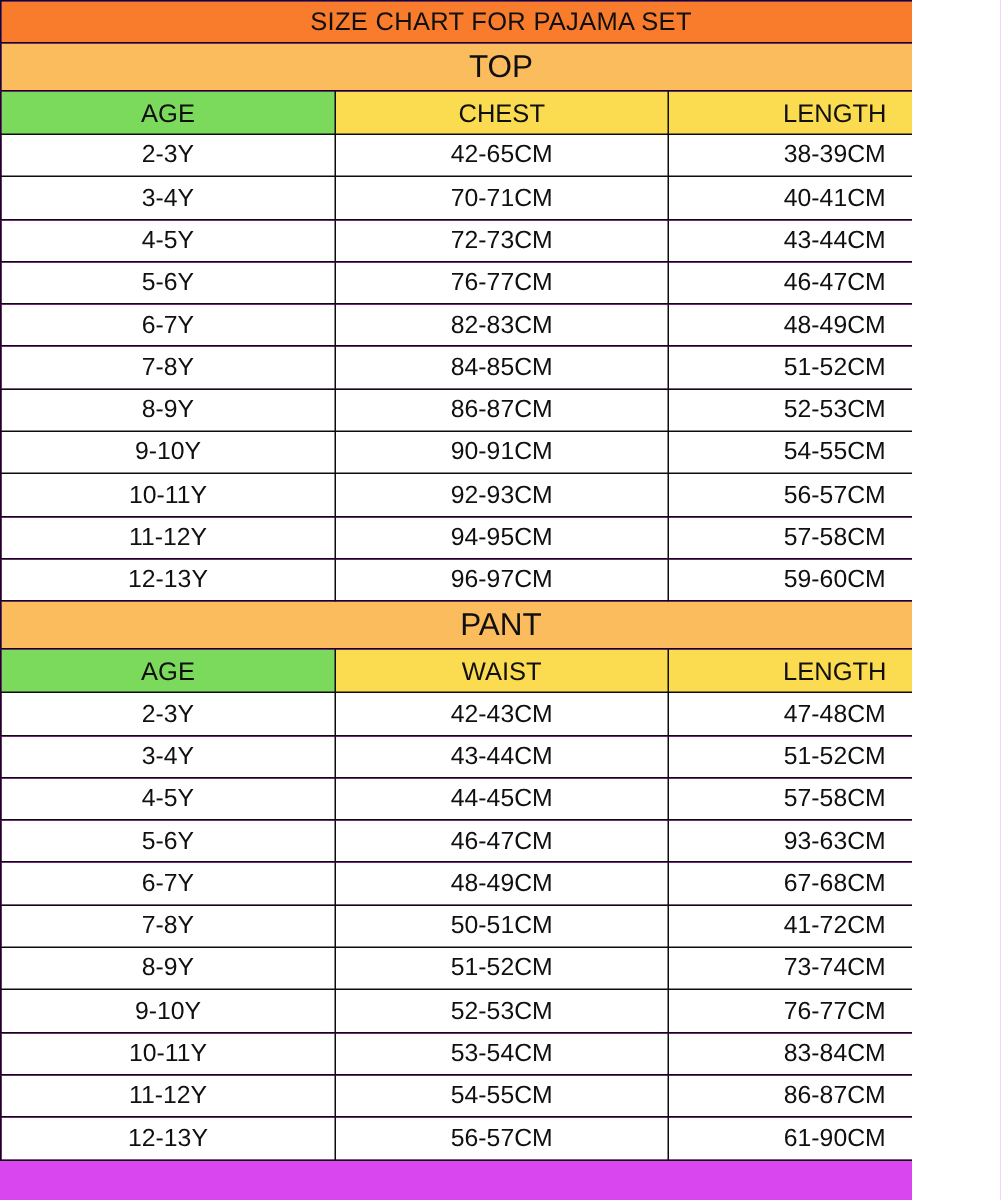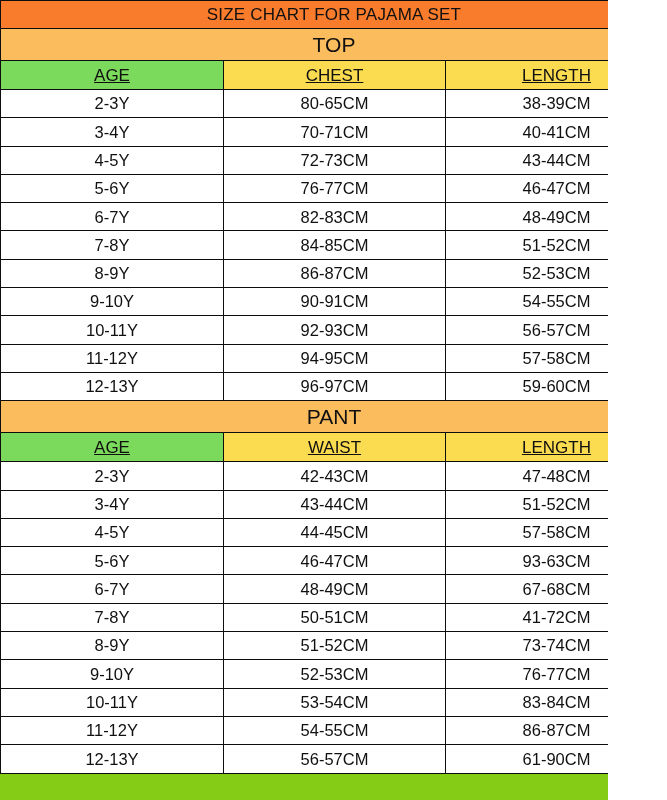--- a/index.html
+++ b/index.html
@@ -7,21 +7,21 @@
     padding: 0;
     background: #ffffff;
   }
   body {
     font-family: "Liberation Sans", sans-serif;
   }
   #chart-root {
     width: 608px;
     height: 800px;
     box-sizing: border-box;
-    background: #84cc16;
+    background: #d946ef;
     overflow: hidden;
   }
   table.size-chart {
     width: 667px;
     border-collapse: collapse;
     table-layout: fixed;
   }
   table.size-chart col.c-age    { width: 223px; }
   table.size-chart col.c-mid    { width: 222px; }
   table.size-chart col.c-length { width: 222px; }
@@ -50,21 +50,20 @@
   tr.section-row td {
     background: #FBBC5E;
     height: 31px;
     font-size: 21px;
   }
 
   
   tr.colhead-row td {
     height: 28px;
     font-size: 17px;
-    text-decoration: underline;
   }
   tr.colhead-row td.age-head {
     background: #7BD95B;
   }
   tr.colhead-row td.meas-head {
     background: #FBDB50;
   }
 
   
   tr.data-row td {
@@ -90,21 +89,21 @@
     <tr class="section-row">
           <td colspan="3">TOP</td>
         </tr>
         <tr class="colhead-row">
           <td class="age-head">AGE</td>
           <td class="meas-head">CHEST</td>
           <td class="meas-head">LENGTH</td>
         </tr>
         <tr class="data-row">
           <td>2-3Y</td>
-          <td>80-65CM</td>
+          <td>42-65CM</td>
           <td>38-39CM</td>
         </tr>
         <tr class="data-row">
           <td>3-4Y</td>
           <td>70-71CM</td>
           <td>40-41CM</td>
         </tr>
         <tr class="data-row">
           <td>4-5Y</td>
           <td>72-73CM</td>

